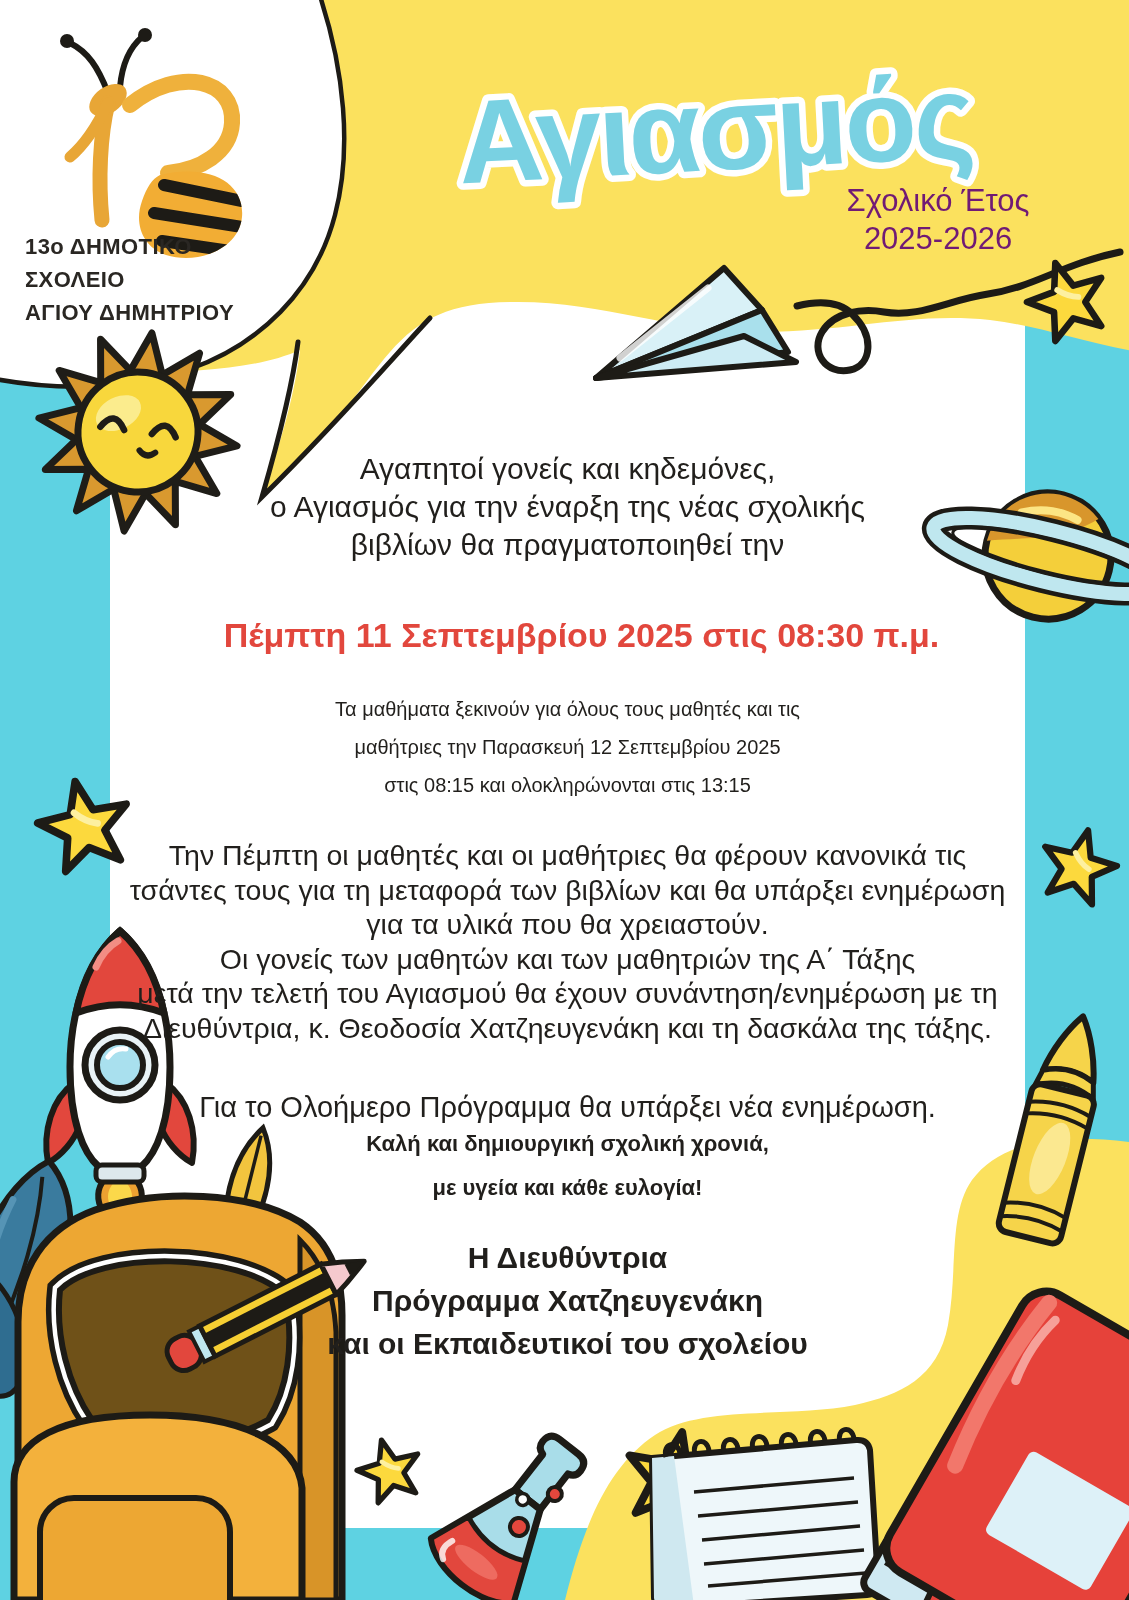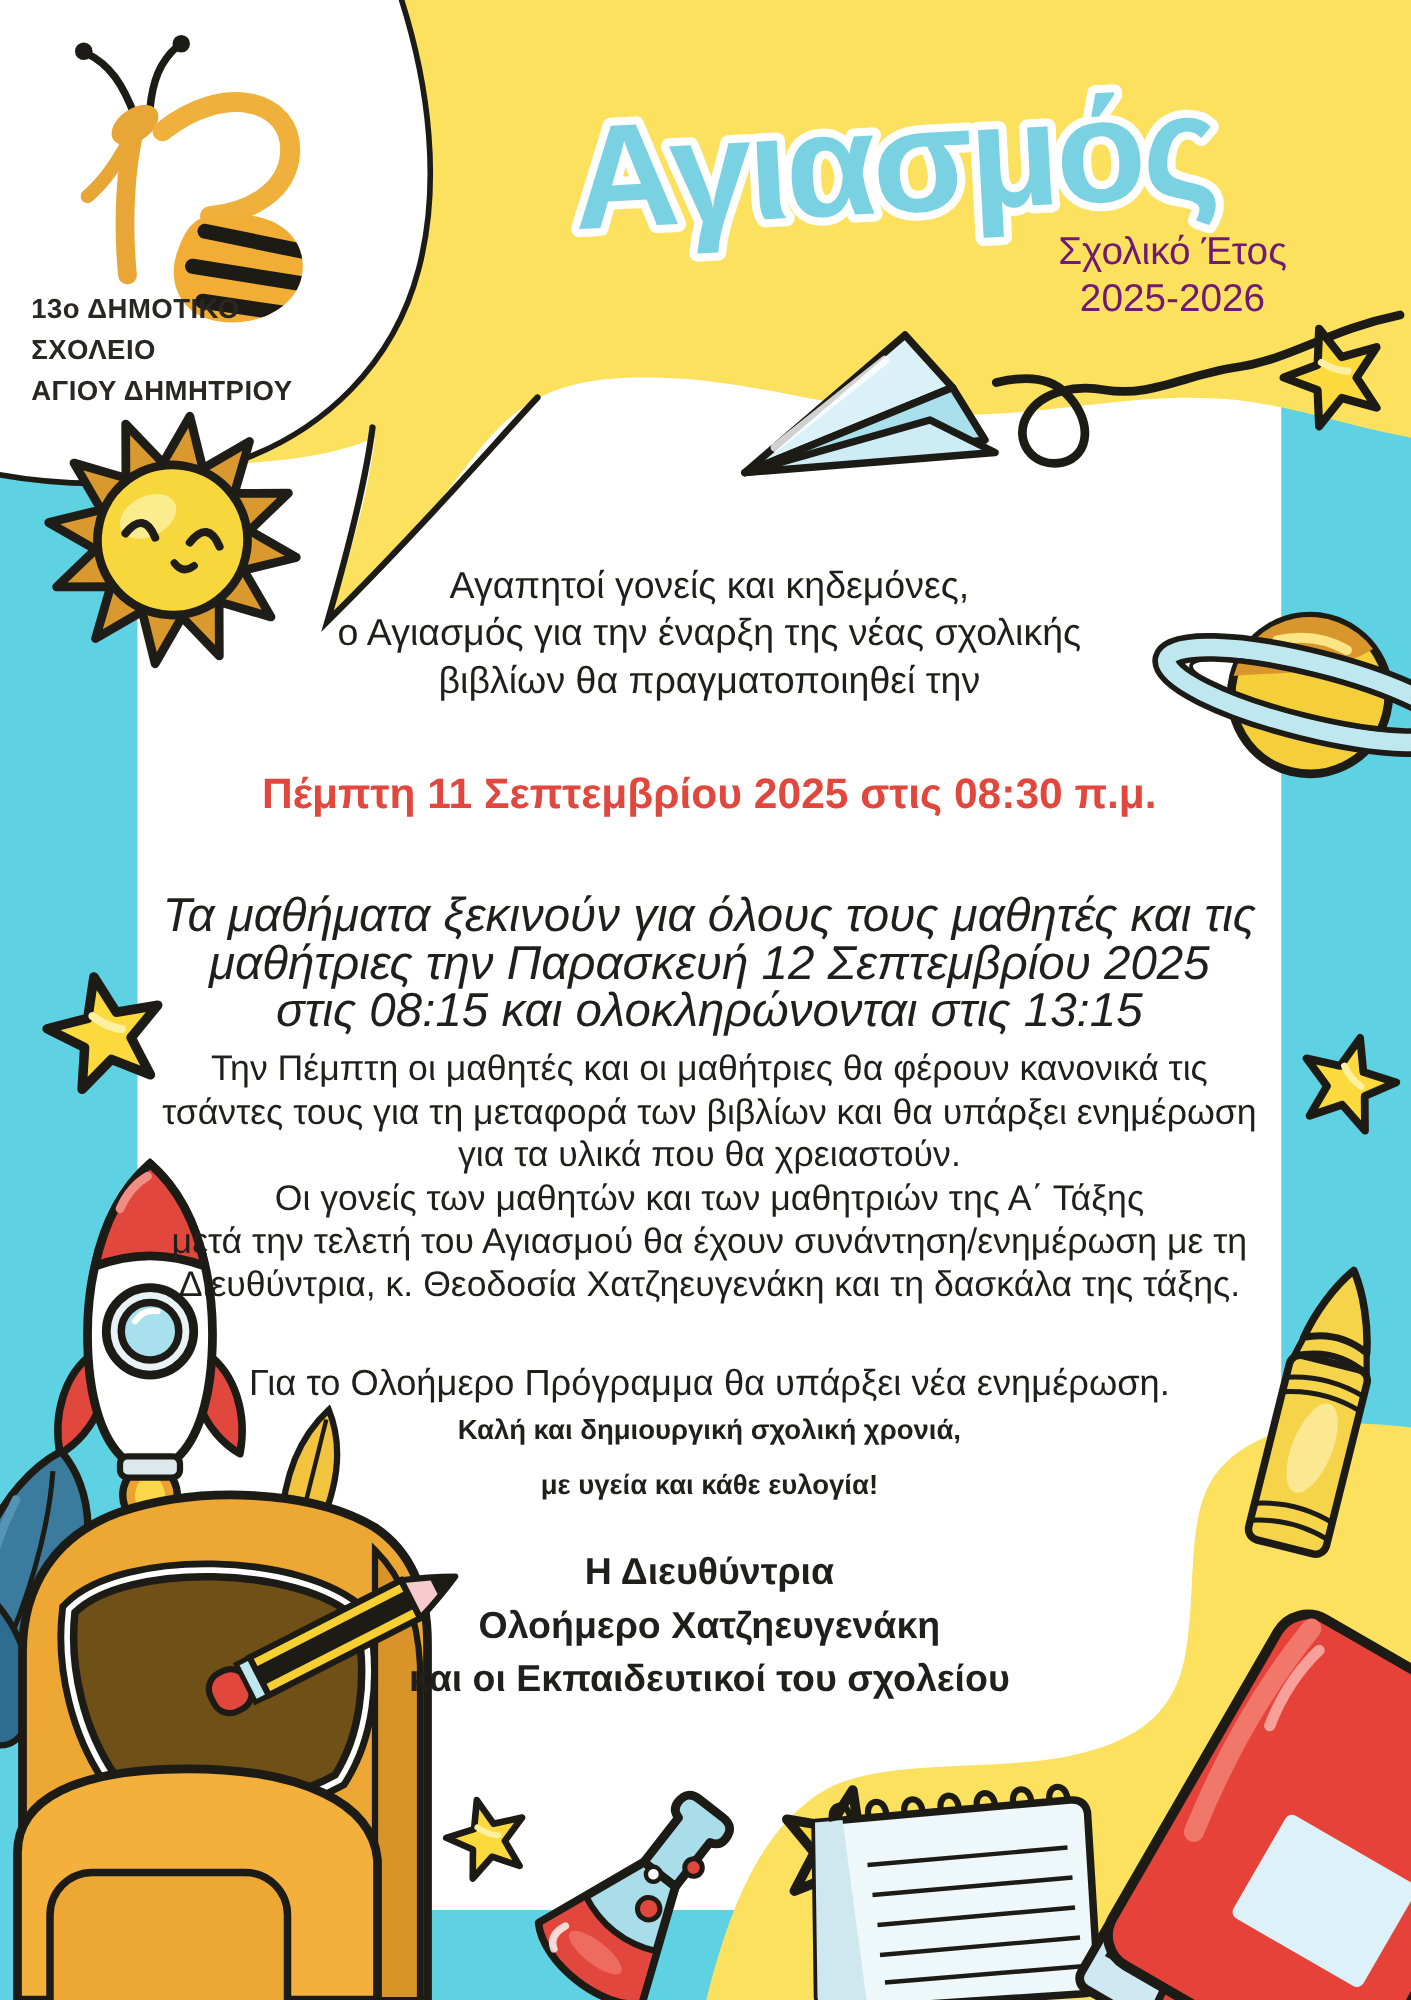--- a/index.html
+++ b/index.html
@@ -6,22 +6,22 @@
   .canvas{
     position:relative;width:1129px;height:1600px;overflow:hidden;
     background:#5ed2e2;font-family:"Liberation Sans",sans-serif;
     margin:0 auto;
   }
   .abs{position:absolute;}
   svg{display:block;}
   .txt{position:absolute;left:110px;width:915px;text-align:center;color:#211f1c;}
   .txt div{white-space:nowrap;}
   .intro{top:450px;font-size:30px;line-height:38px;}
-  .date-line{top:616px;font-size:34px;font-weight:700;color:#e2473d;}
-  .lessons{top:714px;font-size:38px;line-height:38px;font-style:italic;}
+  .date-line{top:616px;font-size:34px;font-weight:700;color:#e2473d;padding-left:14px;}
+  .lessons{top:690px;font-size:20px;line-height:38px;}
   .details{top:838px;font-size:28.5px;line-height:34.5px;}
   .allday{top:1091px;font-size:29px;}
   .closing{top:1122px;font-size:22px;font-weight:700;line-height:44px;}
   .signature{top:1236px;font-size:30px;font-weight:700;line-height:43px;}
   .schoolyear{position:absolute;left:838px;top:182px;width:200px;
     font-size:31px;line-height:38px;color:#701a75;text-align:center;}
   .logo-text{position:absolute;left:25px;top:230px;width:250px;text-align:left;
     font-size:22px;font-weight:700;letter-spacing:.4px;line-height:33px;color:#2a2723;}
 </style>
 </head>
@@ -243,17 +243,17 @@
 
   <div class="txt allday">Για το Ολοήμερο Πρόγραμμα θα υπάρξει νέα ενημέρωση.</div>
 
   <div class="txt closing">
     <div>Καλή και δημιουργική σχολική χρονιά,</div>
     <div>με υγεία και κάθε ευλογία!</div>
   </div>
 
   <div class="txt signature">
     <div>Η Διευθύντρια</div>
-    <div>Ολοήμερο Χατζηευγενάκη</div>
+    <div>Πρόγραμμα Χατζηευγενάκη</div>
     <div>και οι Εκπαιδευτικοί του σχολείου</div>
   </div>
 
 </div>
 
 </body></html>

